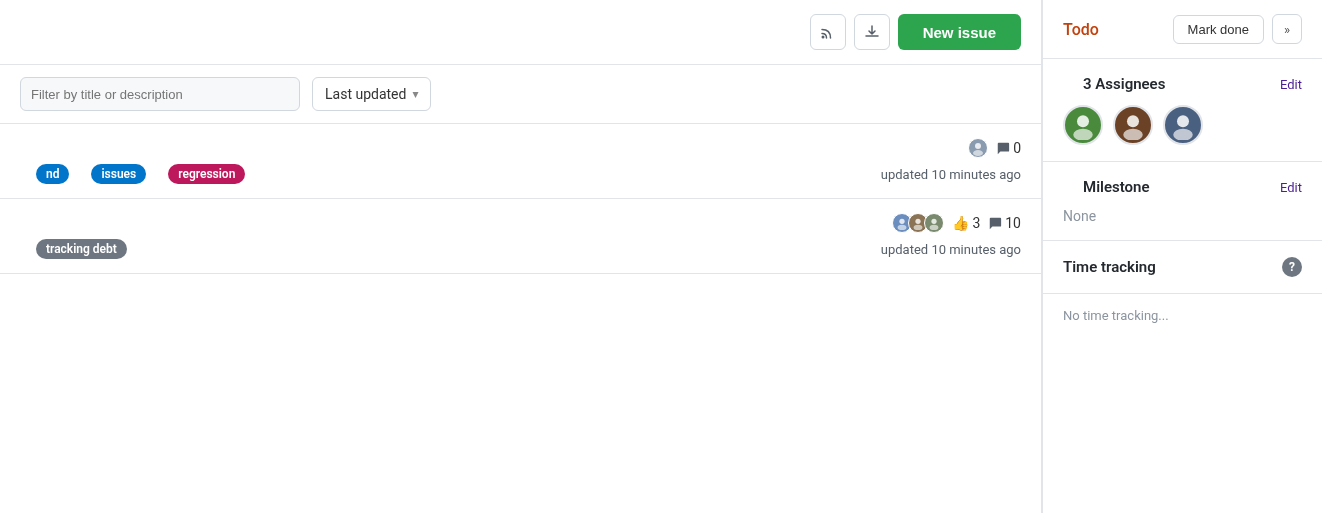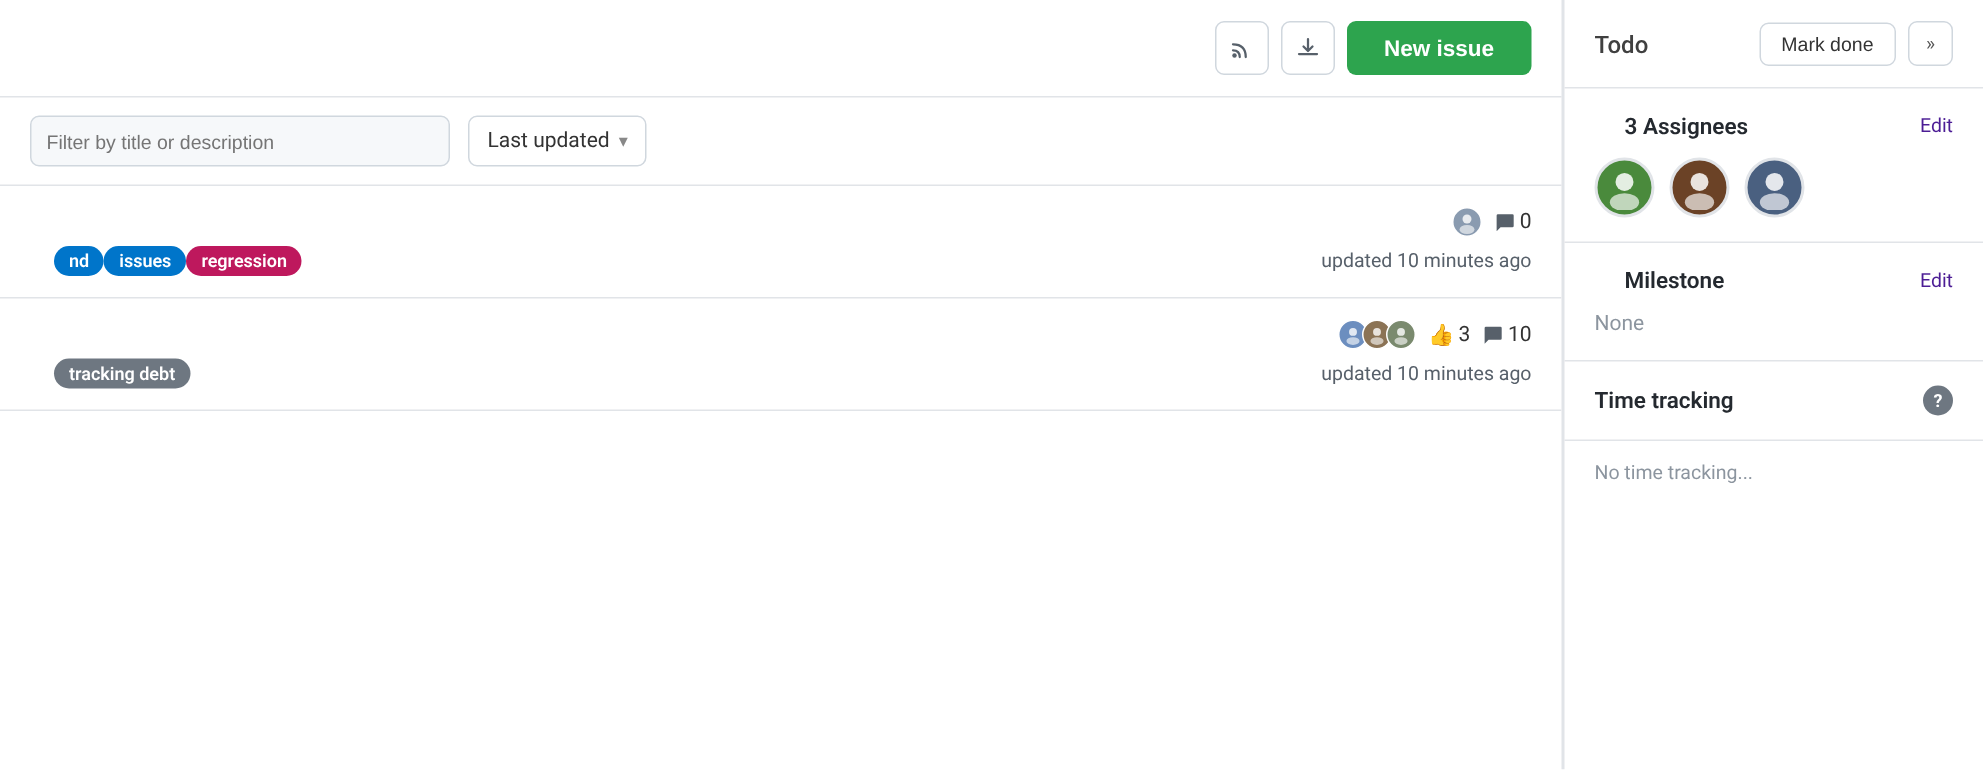--- a/index.html
+++ b/index.html
@@ -102,21 +102,21 @@
       justify-content: flex-end;
       gap: 8px;
     }
     .issue-footer {
       display: flex;
       align-items: center;
       justify-content: space-between;
     }
     .labels {
       display: flex;
-      gap: 0;
+      gap: 22px;
       flex-wrap: wrap;
       align-items: flex-start;
       padding-left: 16px;
     }
     .label {
       display: inline-block;
       padding: 3px 10px;
       border-radius: 12px;
       font-size: 12px;
       font-weight: 600;
@@ -171,21 +171,21 @@
     .right-header {
       display: flex;
       align-items: center;
       justify-content: space-between;
       padding: 14px 20px;
       border-bottom: 1px solid #e1e4e8;
     }
     .todo-label {
       font-size: 16px;
       font-weight: 500;
-      color: #404040;
+      color: #c2410c;
     }
     .right-header-actions {
       display: flex;
       align-items: center;
       gap: 8px;
     }
     .mark-done-btn {
       border: 1px solid #d0d7de;
       border-radius: 6px;
       padding: 6px 14px;

